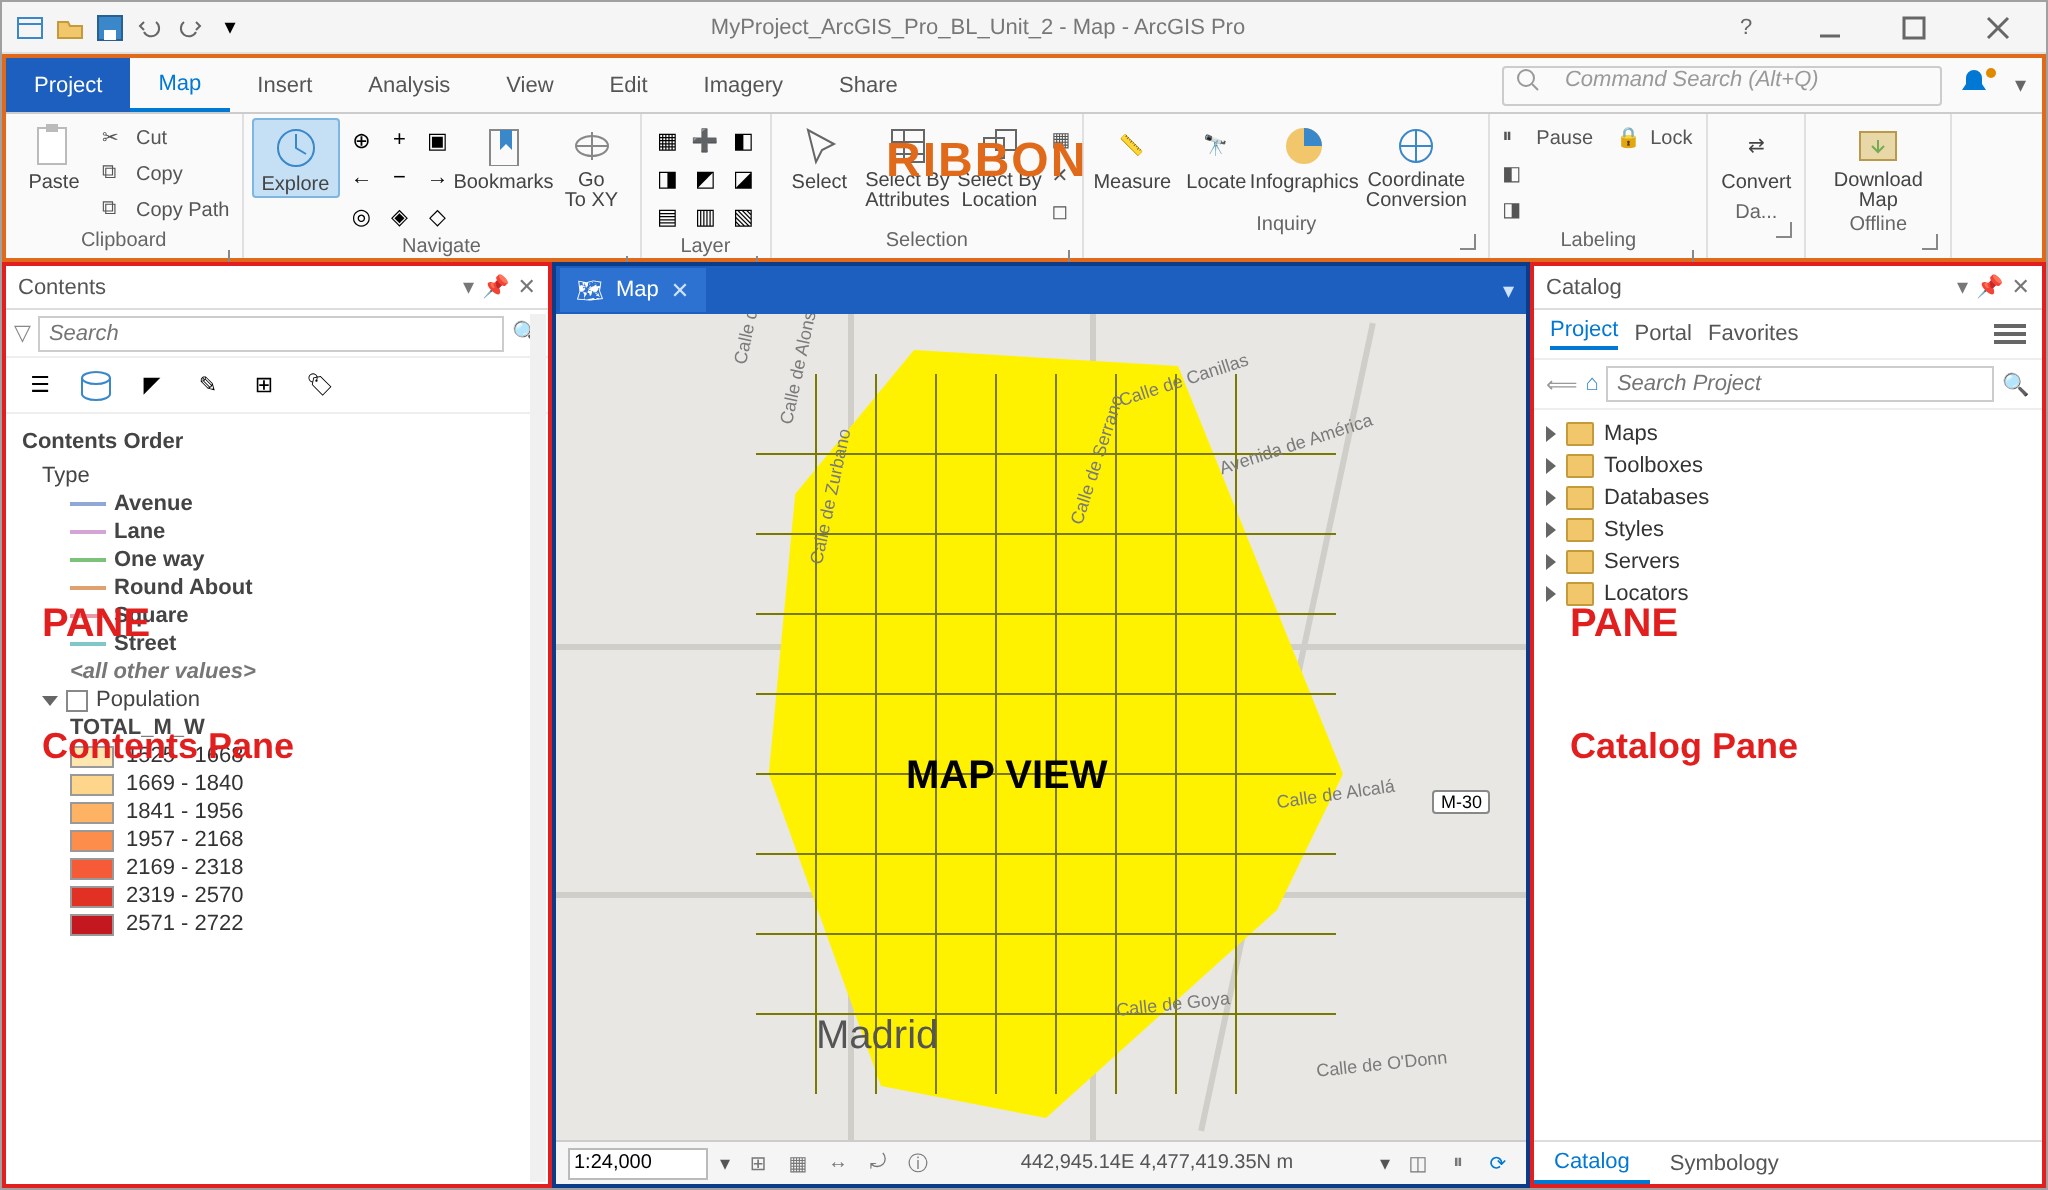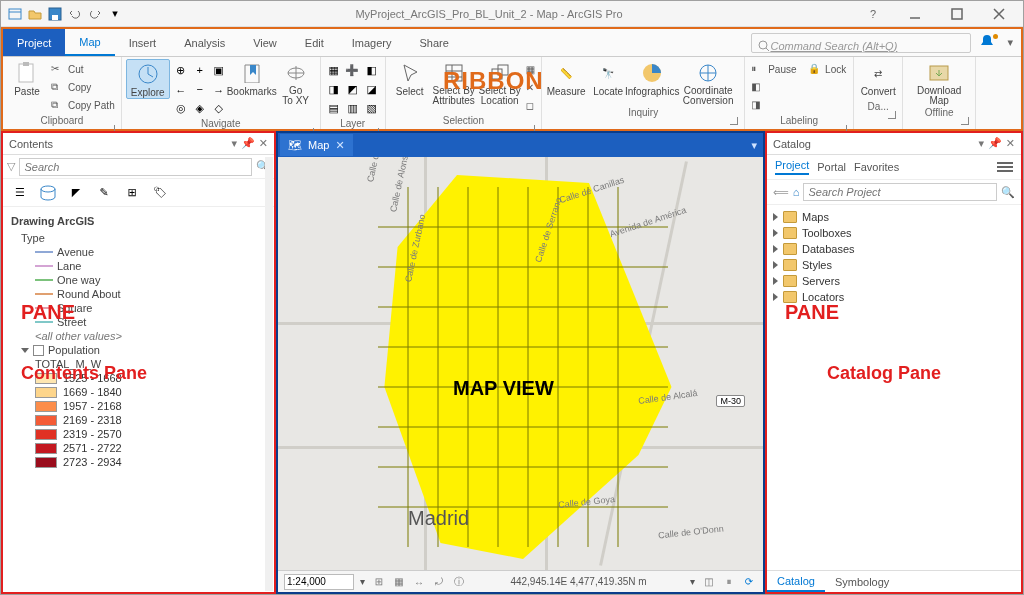--- a/index.html
+++ b/index.html
@@ -11,21 +11,21 @@
   .titlebar-title { flex: 1; text-align: center; color: #777; font-size: 11px; }
   .winbtns { display: flex; align-items: center; gap: 6px; padding-right: 6px; }
   .winbtn { width: 36px; height: 20px; display: flex; align-items: center; justify-content: center; color: #666; }
   .winbtn svg { stroke: #666; }
   .ribbon-wrap { border: 2px solid #e06a1a; }
   .tabs { height: 28px; display: flex; align-items: stretch; border-bottom: 1px solid #ccc; background: #fafafa; }
   .tab { padding: 0 14px; display: flex; align-items: center; color: #555; cursor: pointer; }
   .tab.project { background: #1c5fbf; color: #fff; }
   .tab.active { border-bottom: 2px solid #0078d4; color: #0078d4; }
   .cmdsearch-wrap { margin-left: auto; display: flex; align-items: center; padding-right: 8px; gap: 8px; }
-  .cmdsearch { width: 220px; height: 20px; border: 1px solid #ccc; border-radius: 2px; display: flex; align-items: flex-end; padding: 0 6px; color: #999; font-style: italic; gap: 0; text-decoration: underline; }
+  .cmdsearch { width: 220px; height: 20px; border: 1px solid #ccc; border-radius: 2px; display: flex; align-items: flex-start; padding: 0 6px; color: #999; font-style: italic; gap: 12px; }
   .notif { width: 20px; height: 20px; position: relative; color: #0078d4; }
   .notif::after { content:''; position:absolute; top:1px; right:1px; width:5px; height:5px; background:#e08a00; border-radius:50%; }
   .ribbon { display: flex; background: #fafafa; height: 72px; }
   .rgroup { display: flex; flex-direction: column; border-right: 1px solid #e0e0e0; padding: 2px 4px 0; position: relative; }
   .rgroup-body { flex: 1; display: flex; align-items: flex-start; gap: 2px; }
   .rgroup-label { text-align: center; color: #666; font-size: 10px; padding: 1px 0 17px; position: relative; }
   .rgroup-label::after { content: ''; position: absolute; right: 2px; top: 50%; transform: translateY(-50%); width: 7px; height: 7px; border: 1px solid #888; border-top: none; border-left: none; }
   .bigbtn { width: 44px; display: flex; flex-direction: column; align-items: center; gap: 1px; font-size: 10px; color: #444; text-align: center; padding-top: 2px; }
   .bigbtn .ico { width: 24px; height: 24px; display: flex; align-items: center; justify-content: center; }
   .bigbtn.wide { width: 64px; }
@@ -46,21 +46,21 @@
   .pane-header .spacer { flex: 1; }
   .pin { color: #777; }
   .pane-toolbar { height: 24px; display: flex; align-items: center; padding: 0 4px; gap: 4px; border-bottom: 1px solid #eee; }
   .search-input { flex: 1; height: 18px; border: 1px solid #ccc; padding: 0 4px; font-size: 11px; color: #888; font-style: italic; }
   .contents-tabs { height: 28px; display: flex; align-items: center; gap: 6px; padding: 0 6px; border-bottom: 1px solid #eee; }
   .ctab { width: 22px; height: 22px; display: flex; align-items: center; justify-content: center; }
   .contents-body { flex: 1; overflow: auto; padding: 4px 8px; font-size: 11px; color: #333; }
   .section-title { font-weight: 600; color: #444; margin: 4px 0; }
   .tree-item { display: flex; align-items: center; gap: 4px; padding: 1px 0; color: #444; text-align: right; }
   .tree-indent1 { padding-left: 10px; }
-  .tree-indent2 { padding-left: 24px; }
+  .tree-indent2 { padding-left: 24px; font-weight: bold; }
   .swatch-line { width: 18px; height: 2px; }
   .legend-row { display: flex; align-items: center; gap: 6px; padding: 1px 0 1px 24px; }
   .legend-sw { width: 22px; height: 11px; border: 1px solid #999; }
   .cb { width: 11px; height: 11px; border: 1px solid #888; display: inline-block; }
   .tri { display:inline-block; width:0; height:0; border-style:solid; }
   .tri-right { border-width: 4px 0 4px 5px; border-color: transparent transparent transparent #666; }
   .tri-down { border-width: 5px 4px 0 4px; border-color: #666 transparent transparent transparent; }
   .annot { position: absolute; color: #e21f1f; font-weight: 700; pointer-events: none; }
   .annot.big { font-size: 20px; }
   .annot.med { font-size: 18px; }
@@ -407,21 +407,21 @@
               <ellipse cx="9" cy="4" rx="7" ry="3" fill="none" stroke="#3a87c9"></ellipse>
               <path d="M2 4v8a7 3 0 0 0 14 0V4" fill="none" stroke="#3a87c9"></path>
             </svg>
           </span>
         <span class="ctab">◤</span>
         <span class="ctab">✎</span>
         <span class="ctab">⊞</span>
         <span class="ctab">🏷</span>
       </div>
       <div class="contents-body">
-        <div class="section-title">Drawing ArcGIS</div>
+        <div class="section-title">Contents Order</div>
         <div class="tree-item tree-indent1">
             <span>Type</span>
           </div>
         <div id="type-list">
             <div class="tree-item tree-indent2">
               <span class="swatch-line" style="background: rgb(143, 168, 214);"></span>
               <span>Avenue</span>
             </div>
             <div class="tree-item tree-indent2">
               <span class="swatch-line" style="background: rgb(212, 164, 212);"></span>
@@ -456,38 +456,38 @@
         <div id="legend-list">
             <div class="legend-row">
               <span class="legend-sw" style="background: rgb(254, 230, 176);"></span>
               <span>1525 - 1668</span>
             </div>
             <div class="legend-row">
               <span class="legend-sw" style="background: rgb(253, 213, 139);"></span>
               <span>1669 - 1840</span>
             </div>
             <div class="legend-row">
+              <span class="legend-sw" style="background: rgb(253, 178, 100);"></span>
+              <span>1841 - 1956</span>
+            </div>
+            <div class="legend-row">
               <span class="legend-sw" style="background: rgb(252, 141, 74);"></span>
               <span>1957 - 2168</span>
             </div>
             <div class="legend-row">
               <span class="legend-sw" style="background: rgb(244, 91, 54);"></span>
               <span>2169 - 2318</span>
             </div>
             <div class="legend-row">
               <span class="legend-sw" style="background: rgb(224, 49, 36);"></span>
               <span>2319 - 2570</span>
             </div>
             <div class="legend-row">
               <span class="legend-sw" style="background: rgb(195, 24, 32);"></span>
               <span>2571 - 2722</span>
-            </div>
-            <div class="legend-row">
-              <span class="legend-sw" style="background: rgb(154, 12, 28);"></span>
-              <span>2723 - 2934</span>
             </div>
           </div>
       </div>
       <div class="annot big" style="top:168px;left:18px;">PANE</div>
       <div class="annot med" style="top:230px;left:18px;">Contents Pane</div>
     </div>
 
     <div class="pane pane-center" style="border-color:#0a3c8a;">
       <div class="maptab-bar">
         <div class="maptab">
@@ -599,21 +599,21 @@
             <span class="folder-ico"></span>
             <span>Servers</span>
           </div>
           <div class="cat-item">
             <span class="tri tri-right"></span>
             <span class="folder-ico"></span>
             <span>Locators</span>
           </div>
         </div>
       <div class="annot big" style="top:168px;left:18px;">PANE</div>
-      <div class="annot med" style="top:230px;left:18px;margin-left:42px;">Catalog Pane</div>
+      <div class="annot med" style="top:230px;left:18px;">Catalog Pane</div>
       <div class="catalog-bottom-tabs">
         <div class="btab active">Catalog</div>
         <div class="btab">Symbology</div>
       </div>
     </div>
   </div>
 
 </div>
 
 </body></html>

